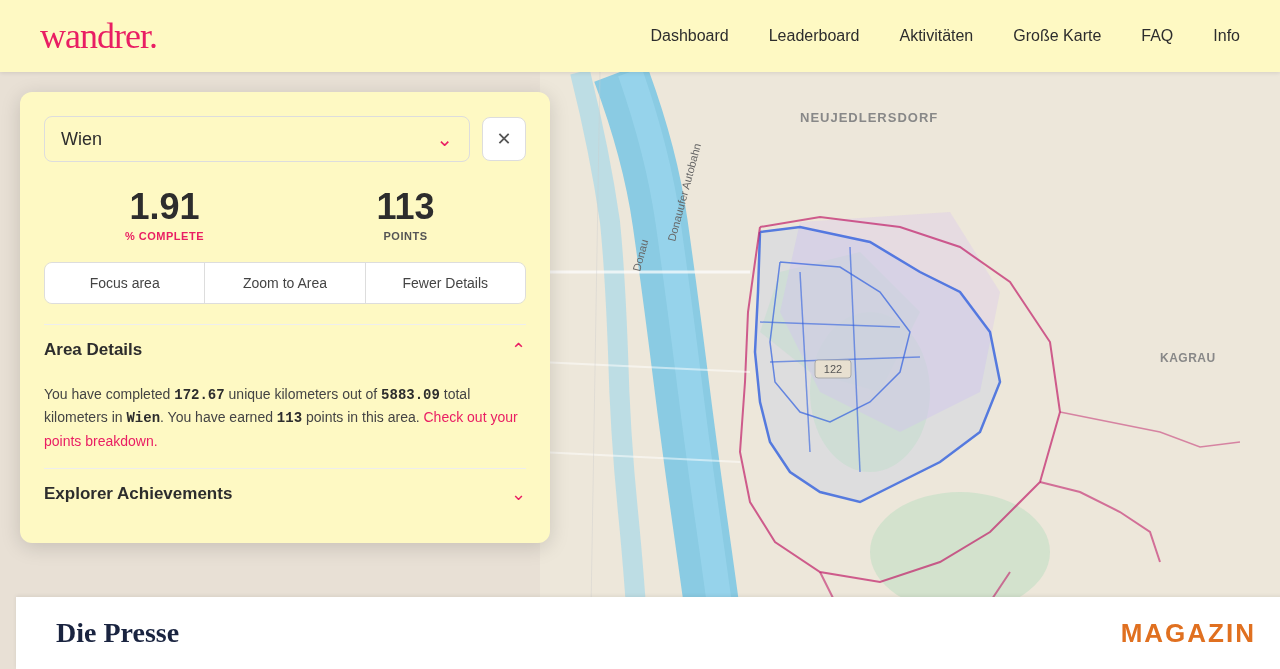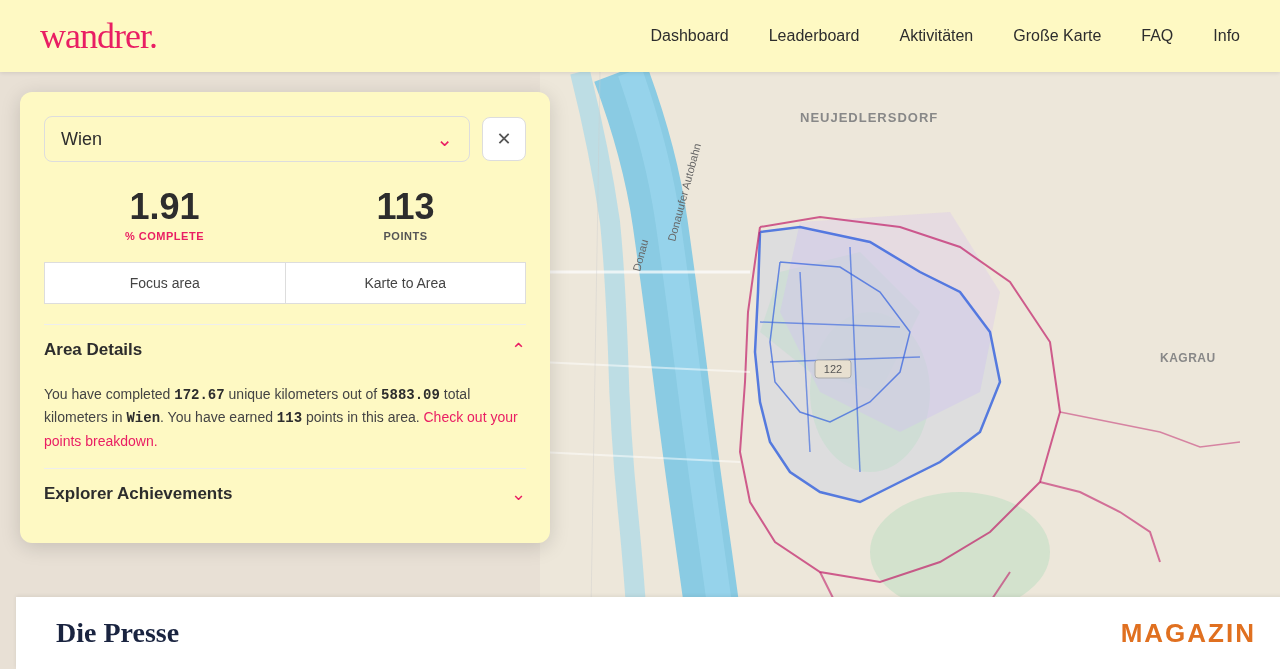--- a/index.html
+++ b/index.html
@@ -129,21 +129,21 @@
       letter-spacing: 0.5px;
       text-transform: uppercase;
       margin-top: 2px;
     }
 
     .btn-row {
       display: flex;
       gap: 0;
       margin-bottom: 20px;
       border: 1.5px solid #ddd;
-      border-radius: 0;
+      border-radius: 8px;
       overflow: hidden;
     }
     .btn-action {
       flex: 1;
       padding: 12px 8px;
       text-align: center;
       cursor: pointer;
       font-size: 14px;
       color: #444;
       background: white;
@@ -312,21 +312,22 @@
         <div class="stat-label" style="color:#e91e63">% COMPLETE</div>
       </div>
       <div class="stat-item">
         <div class="stat-value">113</div>
         <div class="stat-label" style="color:#555">POINTS</div>
       </div>
     </div>
 
     <div class="btn-row">
       <button class="btn-action">Focus area</button>
-      <button class="btn-action">Karte to Area</button>
+      <button class="btn-action">Zoom to Area</button>
+      <button class="btn-action">Fewer Details</button>
     </div>
 
     <div class="section-header">
       <span class="section-title">Area Details</span>
       <span class="chevron-up">⌃</span>
     </div>
 
     <div class="area-details-text">
       <span>You have completed </span><strong>172.67</strong><span> unique kilometers out of </span><strong>5883.09</strong><span> total kilometers in </span><strong>Wien</strong><span>. You have earned </span><strong>113</strong><span> points in this area. </span><a href="#" style="color:#e91e63">Check out your points breakdown.</a>
     </div>

